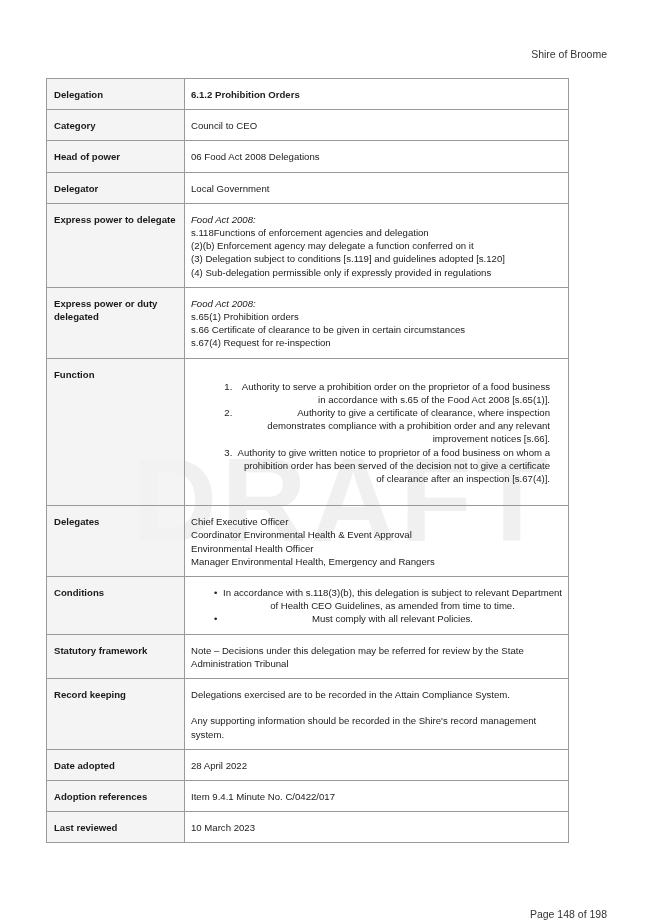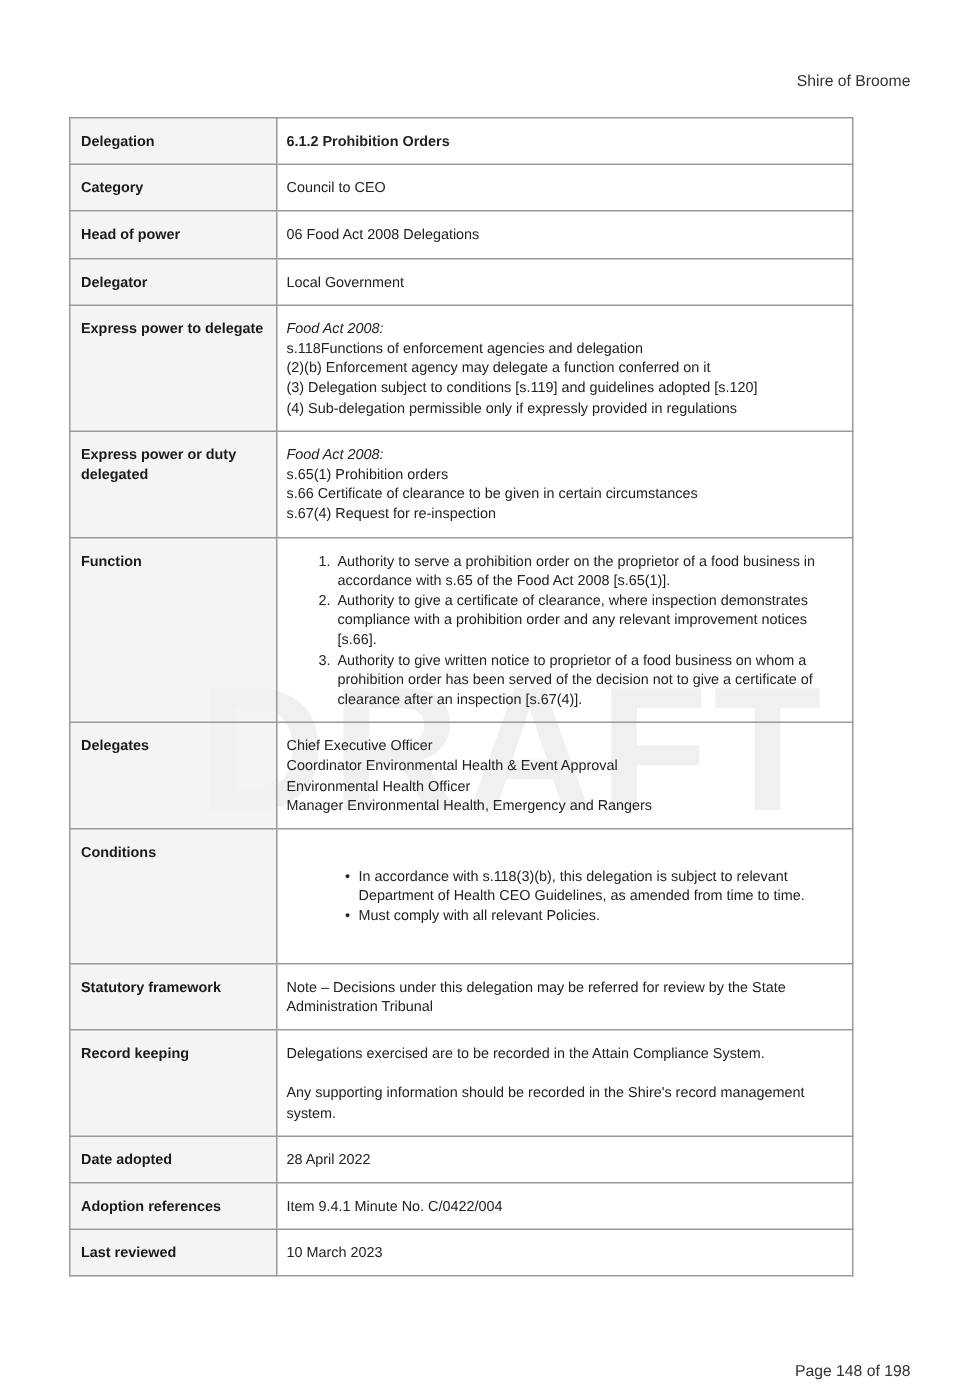--- a/index.html
+++ b/index.html
@@ -26,23 +26,23 @@
   table.deleg td {
     border: 1px solid #9a9a9a; vertical-align: top; padding: 0;
   }
   td.label {
     width: 124px; background: rgba(242,242,242,0.85); font-weight: bold; color: #1a1a1a;
     padding: 9px 6px 8px 7px !important;
   }
   td.value { padding: 9px 6px 8px 6px !important; background: transparent; }
   td.bold-value { font-weight: bold; }
   .italic { font-style: italic; }
-  ol.func { margin: 0; padding-left: 32px; }
+  ol.func { margin: 12px; padding-left: 32px; text-align: right; }
   ol.func li { padding-left: 2px; }
-  ul.cond { margin: 16px; padding-left: 32px; list-style: none; }
+  ul.cond { margin: 0; padding-left: 32px; list-style: none; text-align: center; }
   ul.cond li { position: relative; }
   ul.cond li::before { content: "•"; position: absolute; left: -9px; }
   .para-gap { height: 13px; }
   .line { display: block; }
 </style>
 </head>
 <body>
 
 <div class="header-text">Shire of Broome</div>
 
@@ -124,21 +124,21 @@
       <div class="para-gap"></div>
       <span class="line">Any supporting information should be recorded in the Shire's record management system.</span>
     </td>
   </tr>
   <tr style="height:30px">
     <td class="label">Date adopted</td>
     <td class="value">28 April 2022</td>
   </tr>
   <tr style="height:29px">
     <td class="label">Adoption references</td>
-    <td class="value">Item 9.4.1 Minute No. C/0422/004</td>
+    <td class="value">Item 9.4.1 Minute No. C/0422/017</td>
   </tr>
   <tr style="height:29px">
     <td class="label">Last reviewed</td>
     <td class="value">10 March 2023</td>
   </tr>
 </tbody>
   </table>
 
 <div class="footer-text">Page 148 of 198</div>
 

